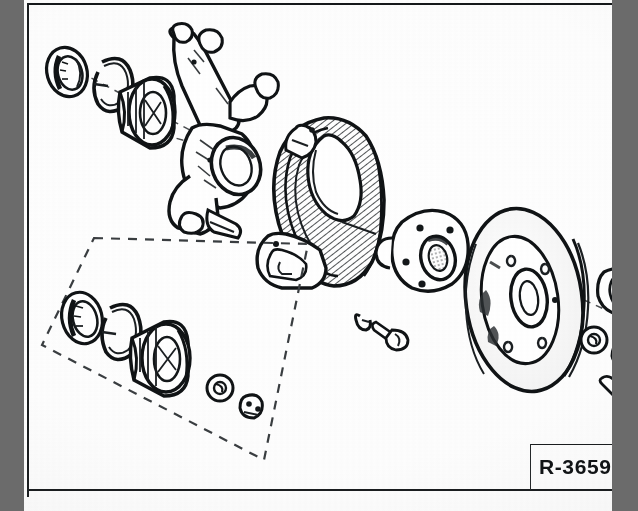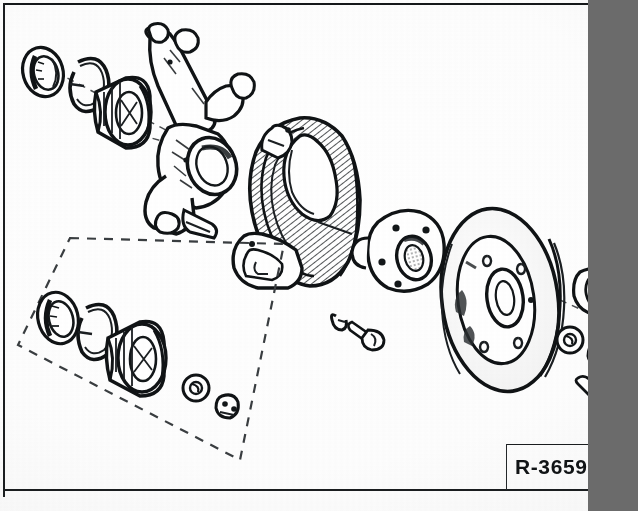--- a/index.html
+++ b/index.html
@@ -8,20 +8,21 @@
     padding: 0;
     background: #6b6b6b;
   }
   #page {
     position: relative;
     width: 588px;
     height: 511px;
     background: #ffffff;
     overflow: hidden;
     font-family: "Liberation Sans", sans-serif;
+    margin-left: 24px;
   }
   
   .paper {
     position: absolute;
     inset: 0;
     background:
       radial-gradient(ellipse 120% 90% at 48% 42%, #ffffff 0%, #fdfdfd 55%, #f6f6f6 85%, #efefef 100%);
   }
   .scan-noise {
     position: absolute;

